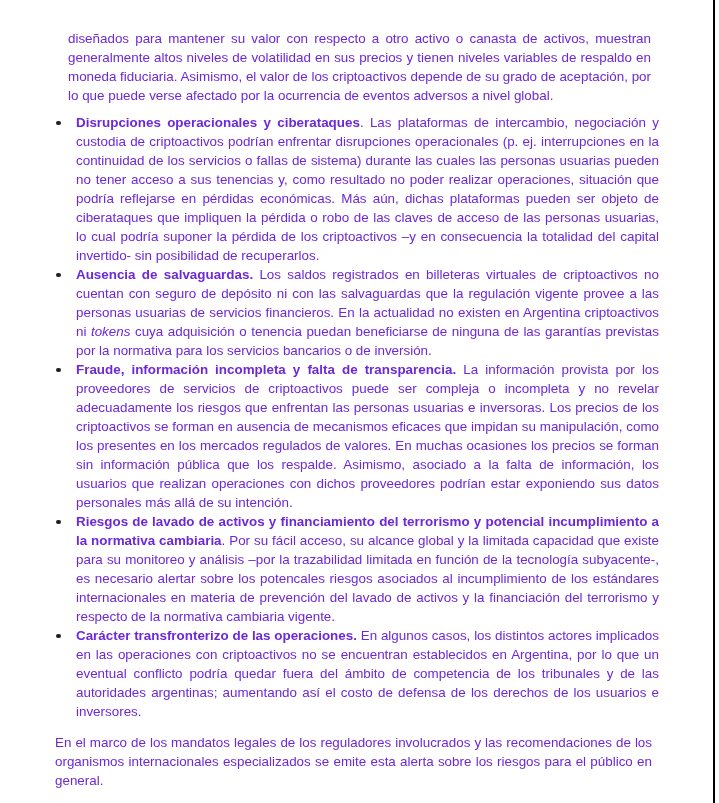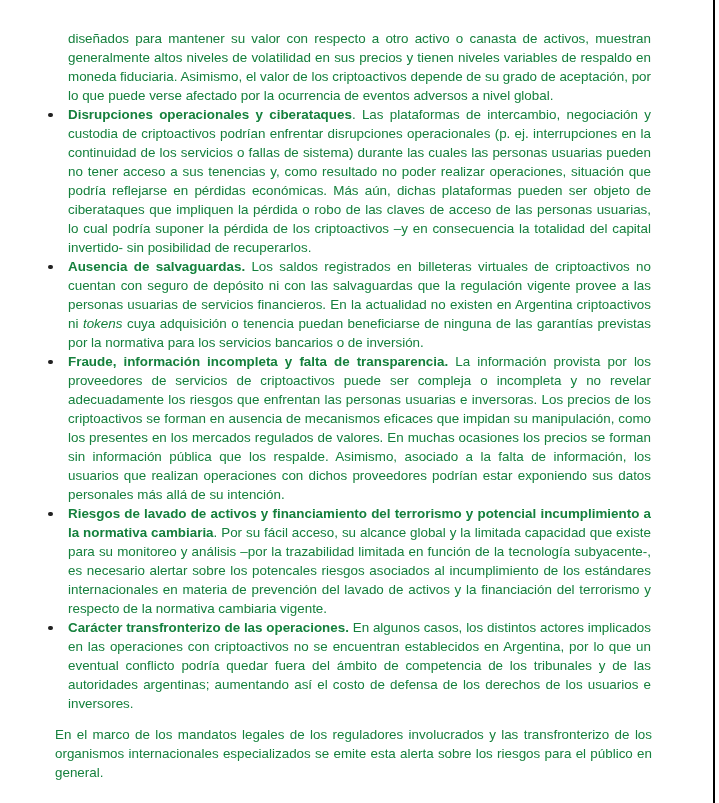--- a/index.html
+++ b/index.html
@@ -30,21 +30,21 @@
     top: 29px;
     left: 0;
     right: 0;
   }
   .intro-para {
     margin: 0 0 0 68px;
     width: 583px;
     text-align: justify;
   }
   ul.bullets {
-    margin: 0;
+    margin: 8px;
     padding: 0;
     list-style: none;
   }
   ul.bullets > li {
     position: relative;
     margin: 0 0 0 68px;
     width: 583px;
     text-align: justify;
   }
   ul.bullets > li::before {
@@ -61,21 +61,21 @@
   em { }
   .closing-para {
     margin: 12px 0 0 55px;
     width: 597px;
     text-align: justify;
   }
 </style>
 </head>
 <body>
 
-<div class="page" style="background: rgb(255, 255, 255); color: #15803d;">
+<div class="page" style="background: rgb(255, 255, 255); color: #6d28d9;">
   <div class="right-border" style="background: rgb(0, 0, 0);"></div>
   <div class="content">
 
     <p class="intro-para">diseñados para mantener su valor con respecto a otro activo o canasta de activos, muestran generalmente altos niveles de volatilidad en sus precios y tienen niveles variables de respaldo en moneda fiduciaria. Asimismo, el valor de los criptoactivos depende de su grado de aceptación, por lo que puede verse afectado por la ocurrencia de eventos adversos a nivel global.</p>
 
     <ul class="bullets">
       <li>
         <strong>Disrupciones operacionales y ciberataques</strong><span><span>. Las plataformas de intercambio, negociación y custodia de criptoactivos podrían enfrentar disrupciones operacionales (p. ej. interrupciones en la continuidad de los servicios o fallas de sistema) durante las cuales las personas usuarias pueden no tener acceso a sus tenencias y, como resultado no poder realizar operaciones, situación que podría reflejarse en pérdidas económicas. Más aún, dichas plataformas pueden ser objeto de ciberataques que impliquen la pérdida o robo de las claves de acceso de las personas usuarias, lo cual podría suponer la pérdida de los criptoactivos –y en consecuencia la totalidad del capital invertido- sin posibilidad de recuperarlos.</span></span>
       </li>
       <li>
@@ -85,16 +85,16 @@
         <strong>Fraude, información incompleta y falta de transparencia.</strong><span><span> La información provista por los proveedores de servicios de criptoactivos puede ser compleja o incompleta y no revelar adecuadamente los riesgos que enfrentan las personas usuarias e inversoras. Los precios de los criptoactivos se forman en ausencia de mecanismos eficaces que impidan su manipulación, como los presentes en los mercados regulados de valores. En muchas ocasiones los precios se forman sin información pública que los respalde. Asimismo, asociado a la falta de información,  los usuarios que realizan operaciones con dichos proveedores podrían estar exponiendo sus datos personales más allá de su intención.</span></span>
       </li>
       <li>
         <strong>Riesgos de lavado de activos y financiamiento del terrorismo y potencial incumplimiento a la normativa cambiaria</strong><span><span>. Por su fácil acceso, su alcance global y la limitada capacidad que existe para su monitoreo y análisis –por la trazabilidad limitada en función de la tecnología subyacente-, es necesario alertar sobre los potencales riesgos asociados al incumplimiento de los estándares internacionales en materia de prevención del lavado de activos y la financiación del terrorismo y respecto de la normativa cambiaria vigente.</span></span>
       </li>
       <li>
         <strong>Carácter transfronterizo de las operaciones.</strong><span><span> En algunos casos, los distintos actores implicados en las operaciones con criptoactivos no se encuentran establecidos en Argentina, por lo que un eventual conflicto podría quedar fuera del ámbito de competencia de los tribunales y de las autoridades argentinas; aumentando así el costo de defensa de los derechos de los usuarios e inversores.</span></span>
       </li>
     </ul>
 
-    <p class="closing-para">En el marco de los mandatos legales de los reguladores involucrados y las transfronterizo de los organismos internacionales especializados se emite esta alerta sobre los riesgos para el público en general.</p>
+    <p class="closing-para">En el marco de los mandatos legales de los reguladores involucrados y las recomendaciones de los organismos internacionales especializados se emite esta alerta sobre los riesgos para el público en general.</p>
 
   </div>
 </div>
 
 </body></html>

